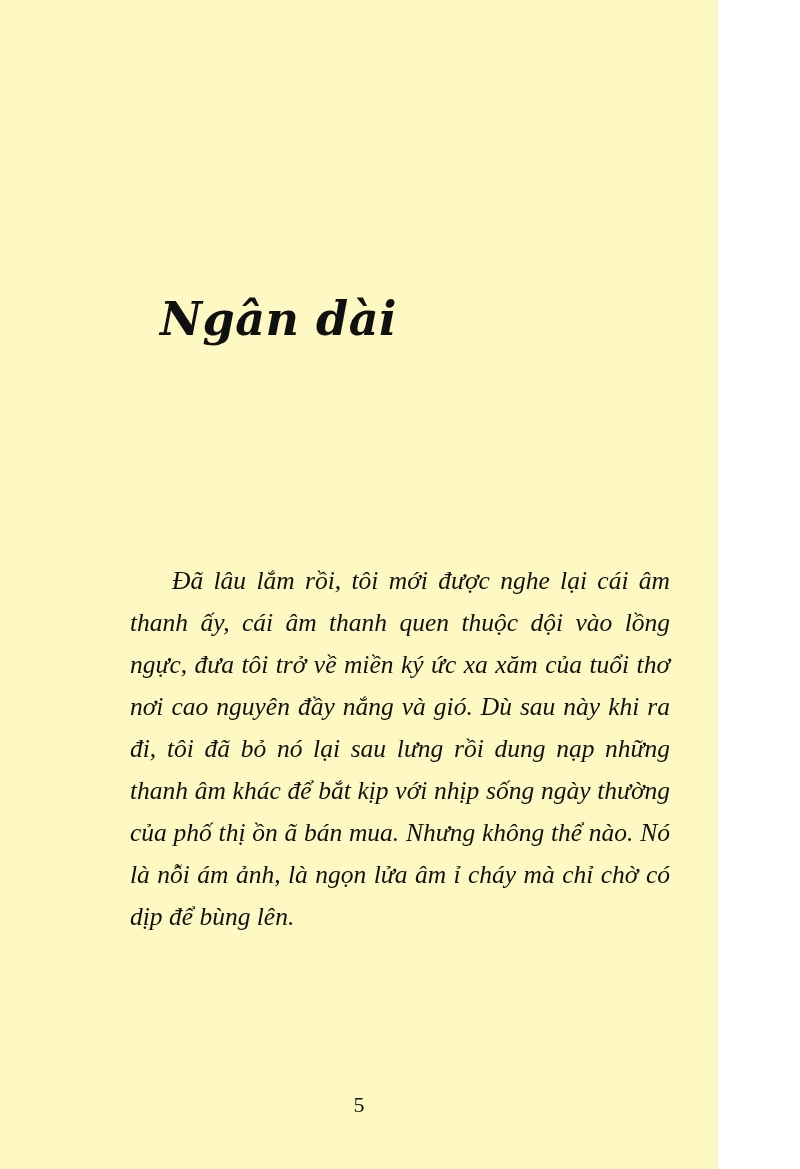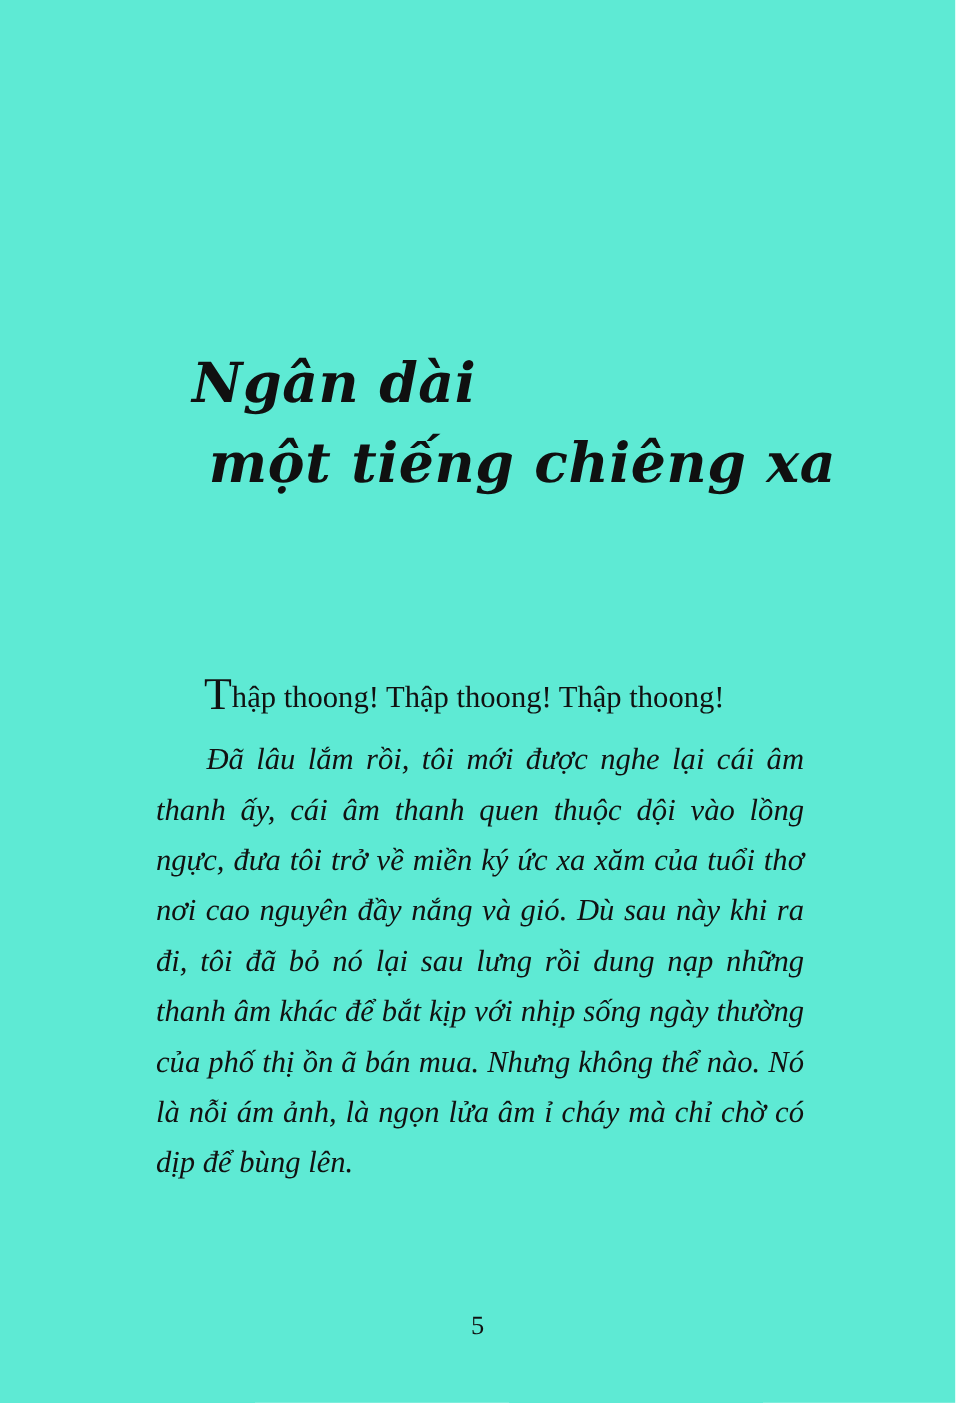--- a/index.html
+++ b/index.html
@@ -9,23 +9,23 @@
   }
   body {
     width: 800px;
     height: 1169px;
     overflow: hidden;
     font-family: "Liberation Serif", serif;
     color: #111111;
   }
   .page {
     position: relative;
-    width: 796px;
+    width: 718px;
     height: 1169px;
-    background: #5eead4;
+    background: #fef9c3;
     box-sizing: border-box;
   }
   .chapter-title {
     position: absolute;
     left: 160px;
     top: 286px;
     width: 520px;
   }
   .title-line {
     font-family: "DejaVu Serif", serif;
@@ -80,23 +80,21 @@
     color: #111111;
   }
 </style>
 </head>
 <body>
 
 <div class="page">
 
   <div class="chapter-title">
     <div class="title-line title-line-1">Ngân dài</div>
-    <div class="title-line title-line-2">một tiếng chiêng xa</div>
   </div>
 
   <div class="body-text">
-    <p class="para para-first"><span class="dropcap">T</span><span>hập thoong! Thập thoong! Thập thoong!</span></p>
     <p class="para para-body">Đã lâu lắm rồi, tôi mới được nghe lại cái âm thanh ấy, cái âm thanh quen thuộc dội vào lồng ngực, đưa tôi trở về miền ký ức xa xăm của tuổi thơ nơi cao nguyên đầy nắng và gió. Dù sau này khi ra đi, tôi đã bỏ nó lại sau lưng rồi dung nạp những thanh âm khác để bắt kịp với nhịp sống ngày thường của phố thị ồn ã bán mua. Nhưng không thể nào. Nó là nỗi ám ảnh, là ngọn lửa âm ỉ cháy mà chỉ chờ có dịp để bùng lên.</p>
   </div>
 
   <div class="page-number">5</div>
 
 </div>
 
 </body></html>

